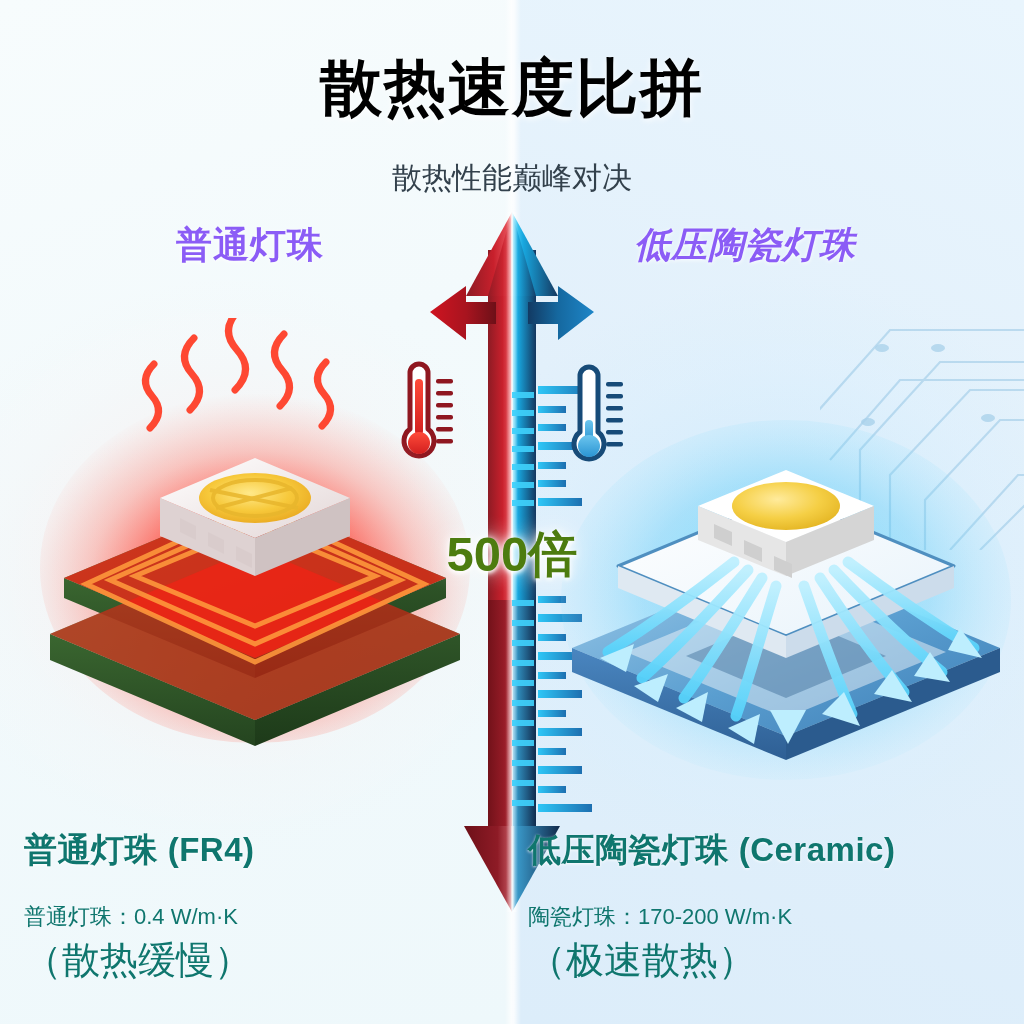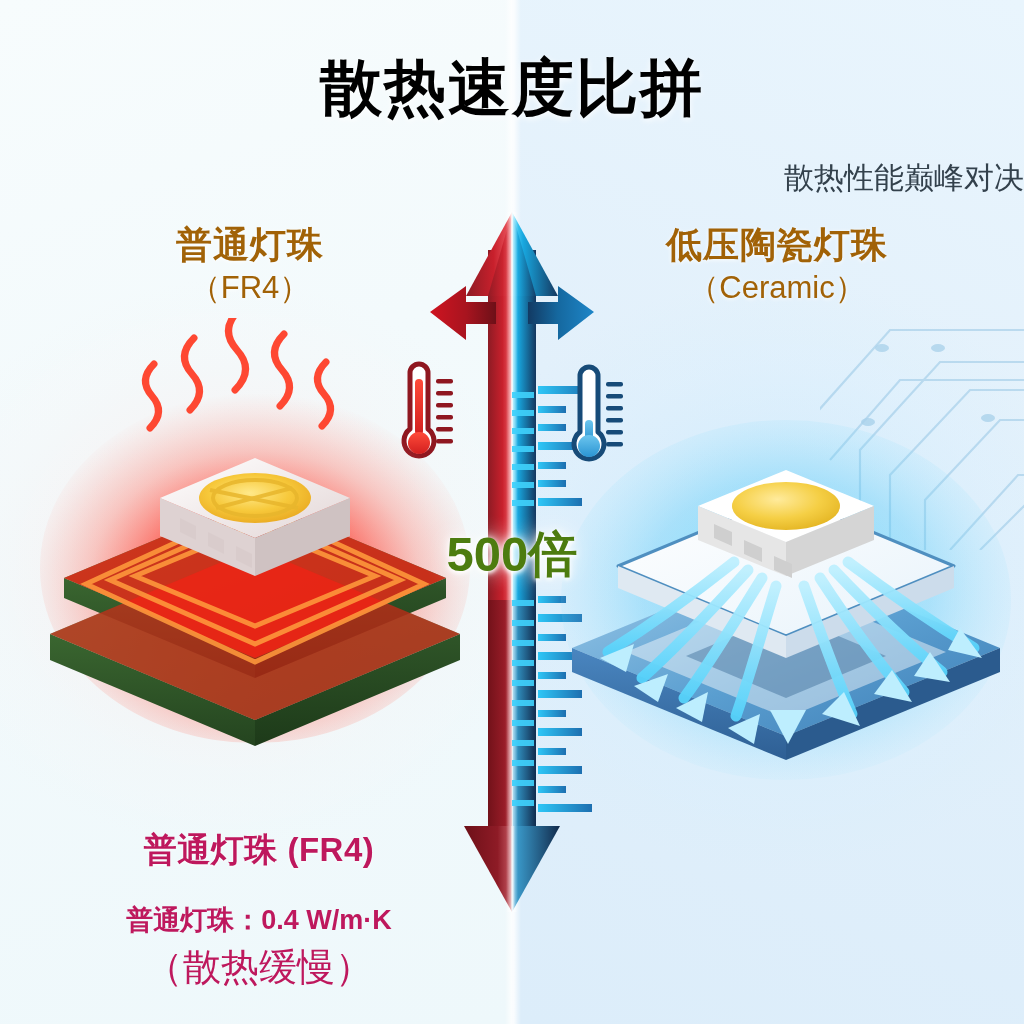--- a/index.html
+++ b/index.html
@@ -41,33 +41,33 @@
   
   .title {
     position: absolute; top: 46px; left: 0; width: 1024px;
     text-align: center;
     font-size: 62px; font-weight: 700; letter-spacing: 2px;
     color: #000000;
     text-shadow: 0 2px 6px rgba(255,255,255,0.9);
   }
   .subtitle {
     position: absolute; top: 158px; left: 0; width: 1024px;
-    text-align: right;
+    text-align: center;
     font-size: 30px; font-weight: 400;
     color: #33414c;
   }
 
   .side-head {
-    position: absolute; text-align: center; color: #a16207;
+    position: absolute; text-align: center; color: #8b5cf6;
     text-shadow: 0 1px 4px rgba(255,255,255,0.95);
   }
   .side-head .l1 { font-size: 36px; font-weight: 700; letter-spacing: 1px; line-height: 1.25; }
   .side-head .l2 { font-size: 31px; font-weight: 400; line-height: 1.35; }
   #head-left  { top: 222px; left: 40px;  width: 420px; }
-  #head-right { top: 222px; left: 562px; width: 430px; }
+  #head-right { top: 222px; left: 530px; width: 430px; font-style: italic; }
 
   
   .center-col { position: absolute; top: 0; left: 392px; width: 240px; height: 1024px; }
 
   
   .thermo { position: absolute; }
   #thermo-hot  { top: 355px; left: 396px; }
   #thermo-cold { top: 358px; left: 566px; }
 
   
@@ -78,27 +78,27 @@
     text-shadow: 0 0 10px rgba(255,255,255,1), 0 0 22px rgba(255,255,255,0.95), 0 2px 4px rgba(255,255,255,1);
     z-index: 40;
   }
 
   
   .illus { position: absolute; }
   #illus-left  { top: 318px; left: 30px;  width: 450px; height: 430px; }
   #illus-right { top: 400px; left: 556px; width: 460px; height: 400px; }
 
   
-  .caption { position: absolute; text-align: center; color: #be185d; }
+  .caption { position: absolute; text-align: left; color: #0f766e; }
   .caption .name {
     font-size: 33px; font-weight: 700; letter-spacing: .5px;
     margin-bottom: 28px;
     text-shadow: 0 1px 3px rgba(255,255,255,0.9);
   }
-  .caption .spec { font-size: 27px; font-weight: 700; line-height: 1.45; }
+  .caption .spec { font-size: 22px; font-weight: 400; line-height: 1.45; }
   .caption .note { font-size: 38px; font-weight: 400; line-height: 1.45; }
   #cap-left  { top: 828px; left: 24px;  width: 470px; }
   #cap-right { top: 828px; left: 528px; width: 490px; }
 </style>
 </head>
 <body>
 
 <div id="stage">
 
   <div class="bg-left"></div>
@@ -121,26 +121,24 @@
       <ellipse cx="48" cy="122" rx="7" ry="4"></ellipse>
       <ellipse cx="168" cy="118" rx="7" ry="4"></ellipse>
     </g>
   </svg>
 
   <div class="title">散热速度比拼</div>
   <div class="subtitle">散热性能巅峰对决</div>
 
   <div class="side-head" id="head-left">
     <div class="l1">普通灯珠</div>
-    <div class="l2">（FR4）</div>
   </div>
 
   <div class="side-head" id="head-right">
     <div class="l1">低压陶瓷灯珠</div>
-    <div class="l2">（Ceramic）</div>
   </div>
 
   <svg class="center-col" viewBox="0 0 240 1024">
     <defs>
       <linearGradient id="shaftGrad" x1="0" y1="0" x2="1" y2="0">
         <stop offset="0%" stop-color="#8d1b24"></stop>
         <stop offset="30%" stop-color="#c8202c"></stop>
         <stop offset="47%" stop-color="#e9545c"></stop>
         <stop offset="50%" stop-color="#ffffff"></stop>
         <stop offset="53%" stop-color="#4fd2f8"></stop>
@@ -439,14 +437,19 @@
       <polygon points="426,258 392,250 404,228"></polygon>
     </g>
   </svg>
 
   <div class="caption" id="cap-left">
     <div class="name">普通灯珠 (FR4)</div>
     <div class="spec">普通灯珠：0.4 W/m·K</div>
     <div class="note">（散热缓慢）</div>
   </div>
 
+  <div class="caption" id="cap-right">
+    <div class="name">低压陶瓷灯珠 (Ceramic)</div>
+    <div class="spec">陶瓷灯珠：170-200 W/m·K</div>
+    <div class="note">（极速散热）</div>
+  </div>
 
 </div>
 
 </body></html>

